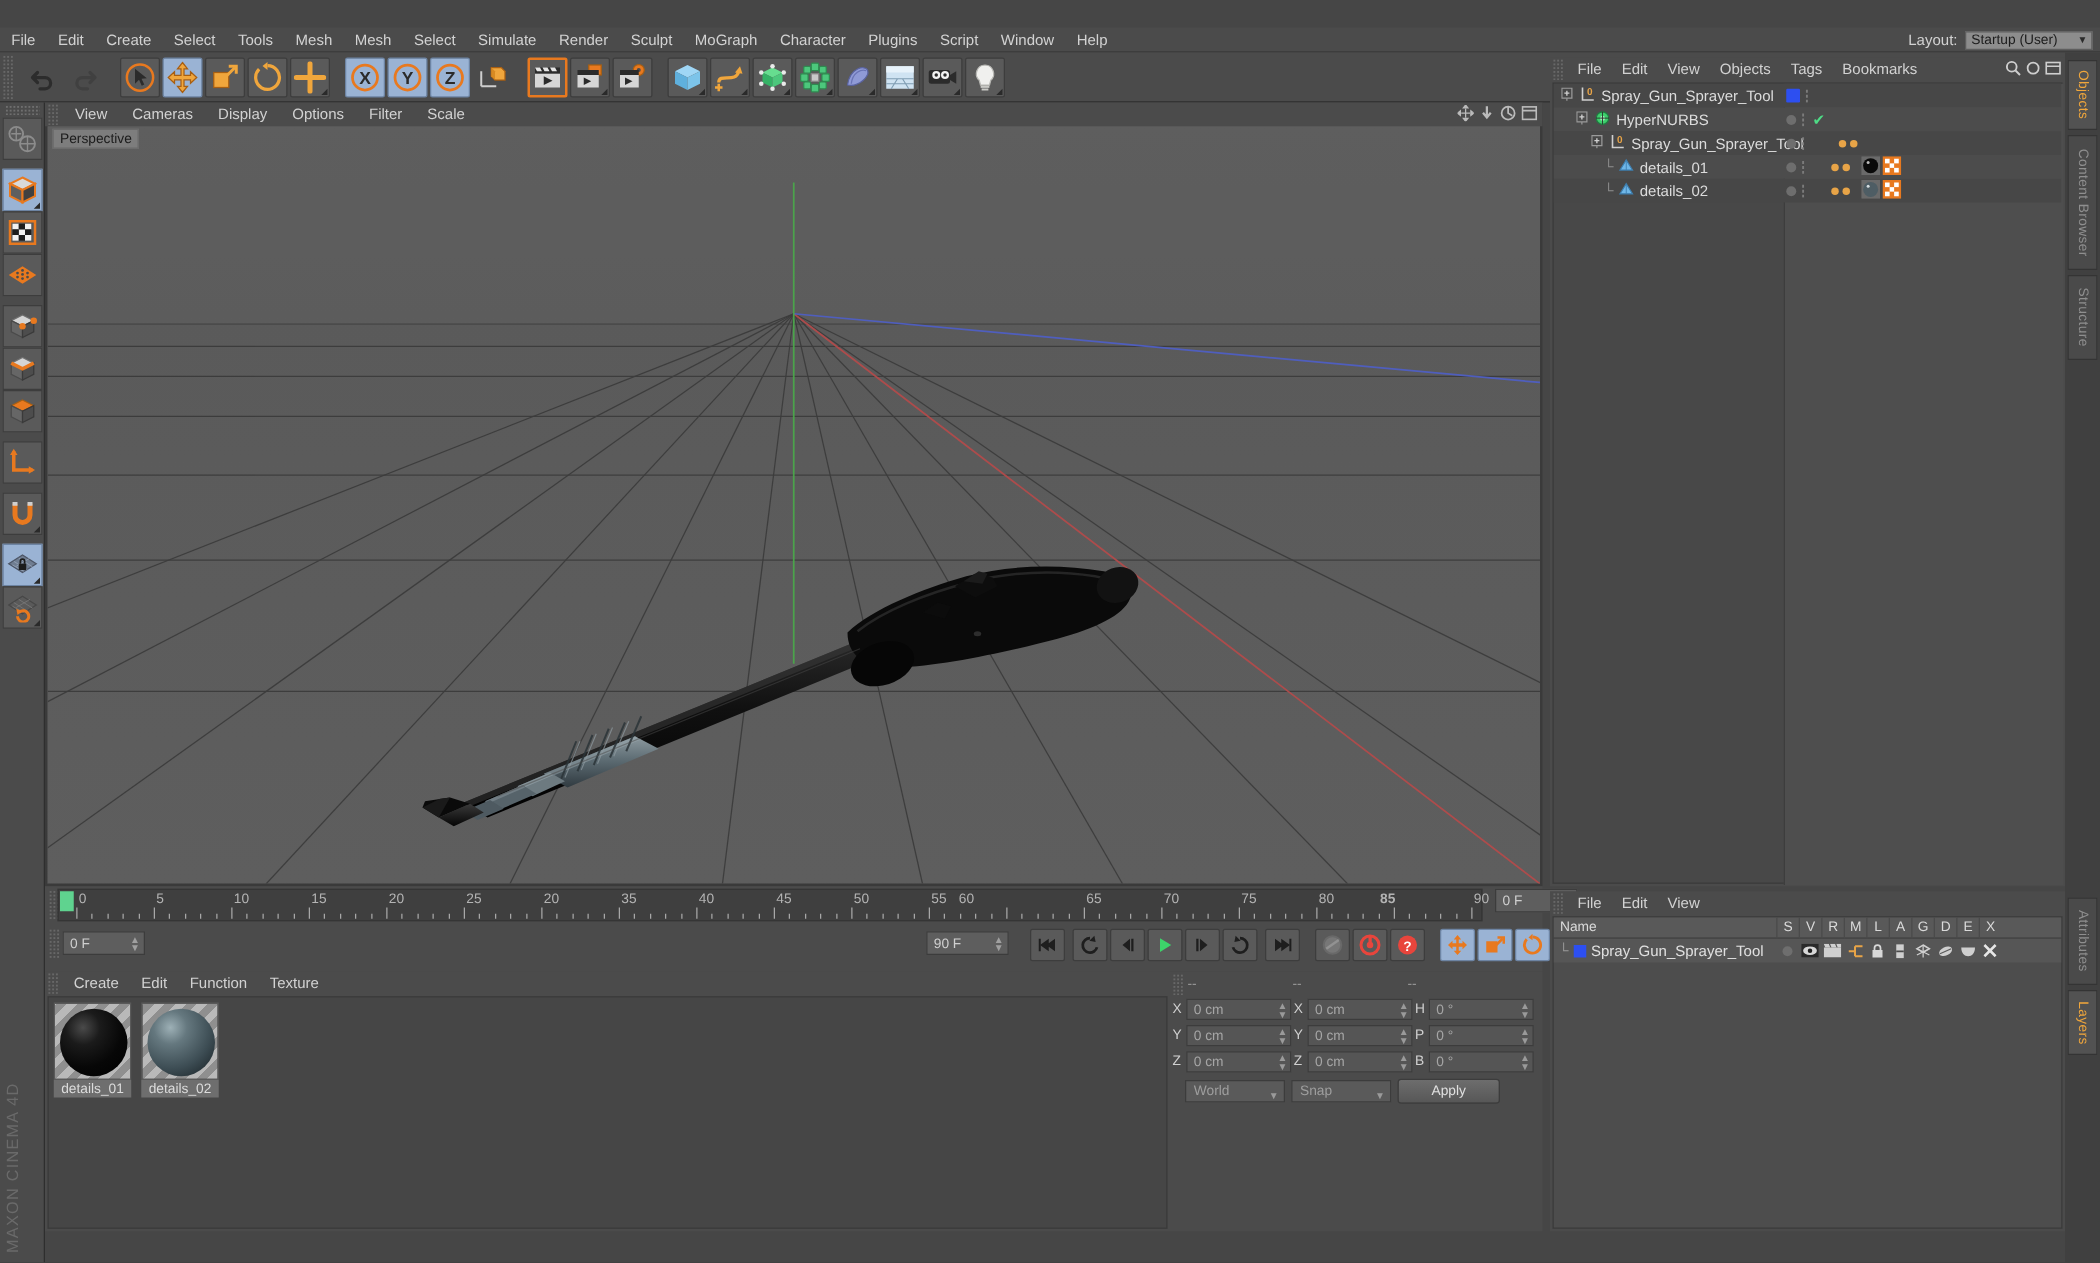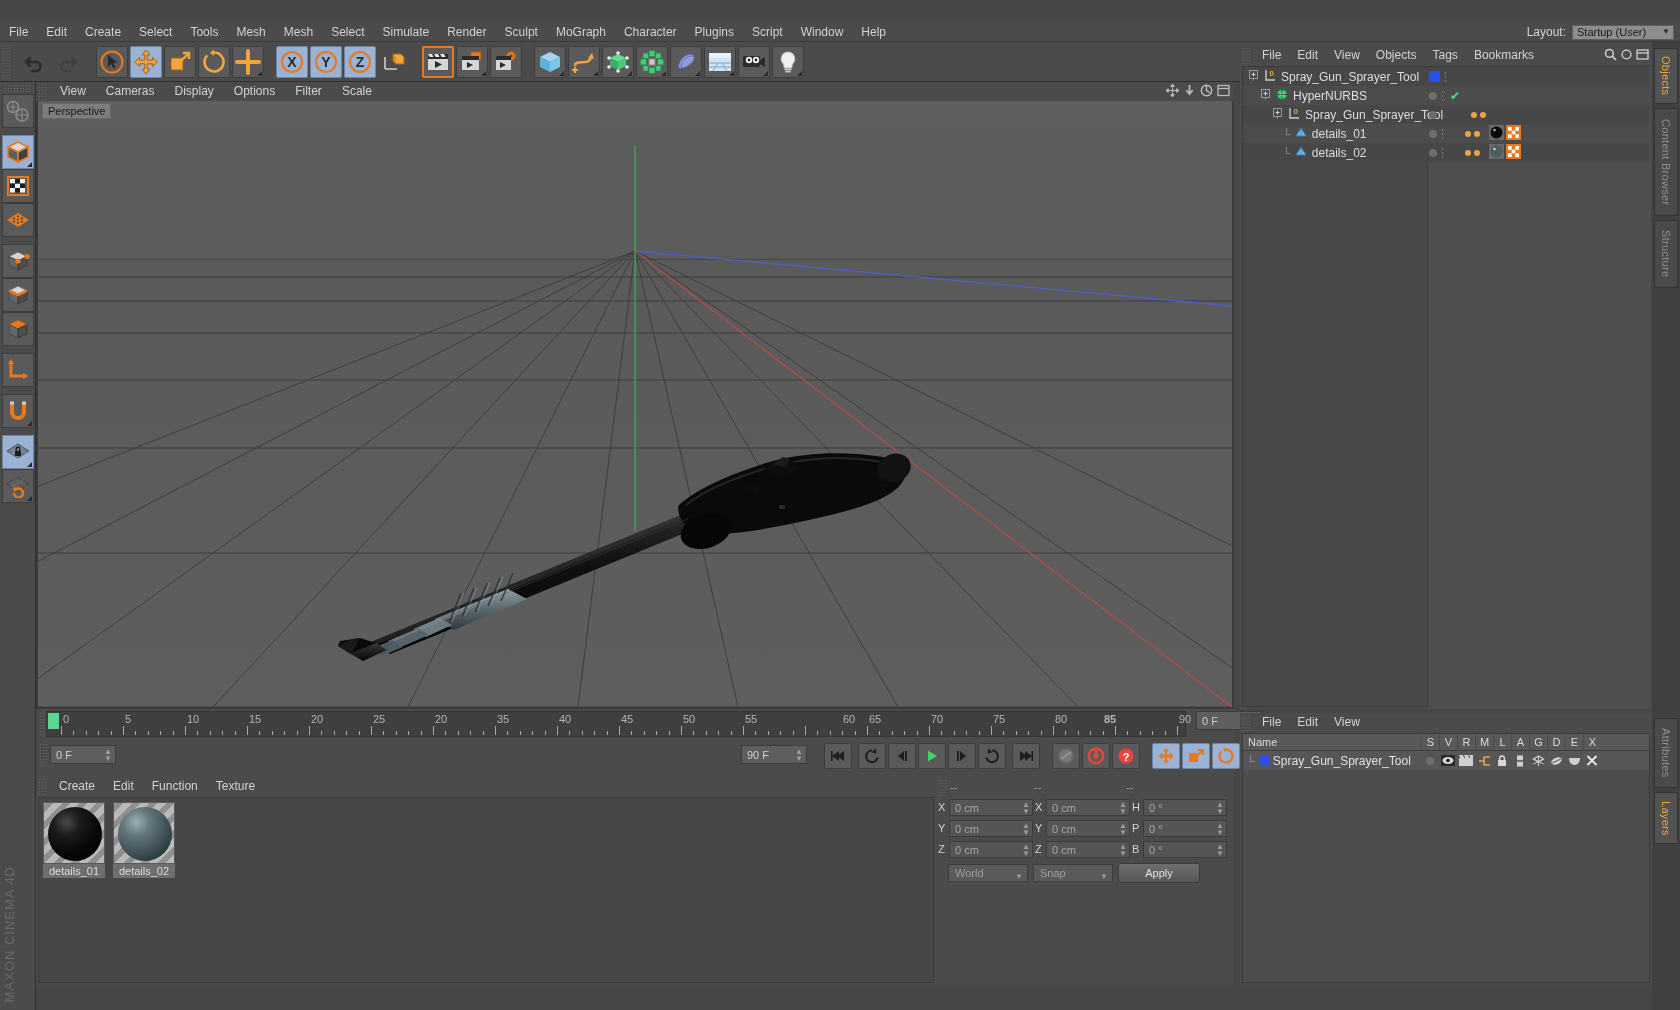--- a/index.html
+++ b/index.html
@@ -871,21 +871,21 @@
           <div class="lab" style="left: 140px;">10</div>
           <div class="lab" style="left: 202px;">15</div>
           <div class="lab" style="left: 264px;">20</div>
           <div class="lab" style="left: 326px;">25</div>
           <div class="lab" style="left: 388px;">20</div>
           <div class="lab" style="left: 450px;">35</div>
           <div class="lab" style="left: 512px;">40</div>
           <div class="lab" style="left: 574px;">45</div>
           <div class="lab" style="left: 636px;">50</div>
           <div class="lab" style="left: 698px;">55</div>
-          <div class="lab" style="left: 796px;">60</div>
+          <div class="lab" style="left: 720px;">60</div>
           <div class="lab" style="left: 822px;">65</div>
           <div class="lab" style="left: 884px;">70</div>
           <div class="lab" style="left: 946px;">75</div>
           <div class="lab" style="left: 1008px;">80</div>
           <div class="lab" style="left: 1057px; font-weight: bold;">85</div>
           <div class="lab" style="left: 1132px;">90</div>
         </div>
     </div>
 
     <div class="tlfield" style="left:1160px; top:2px; width:66px;">

